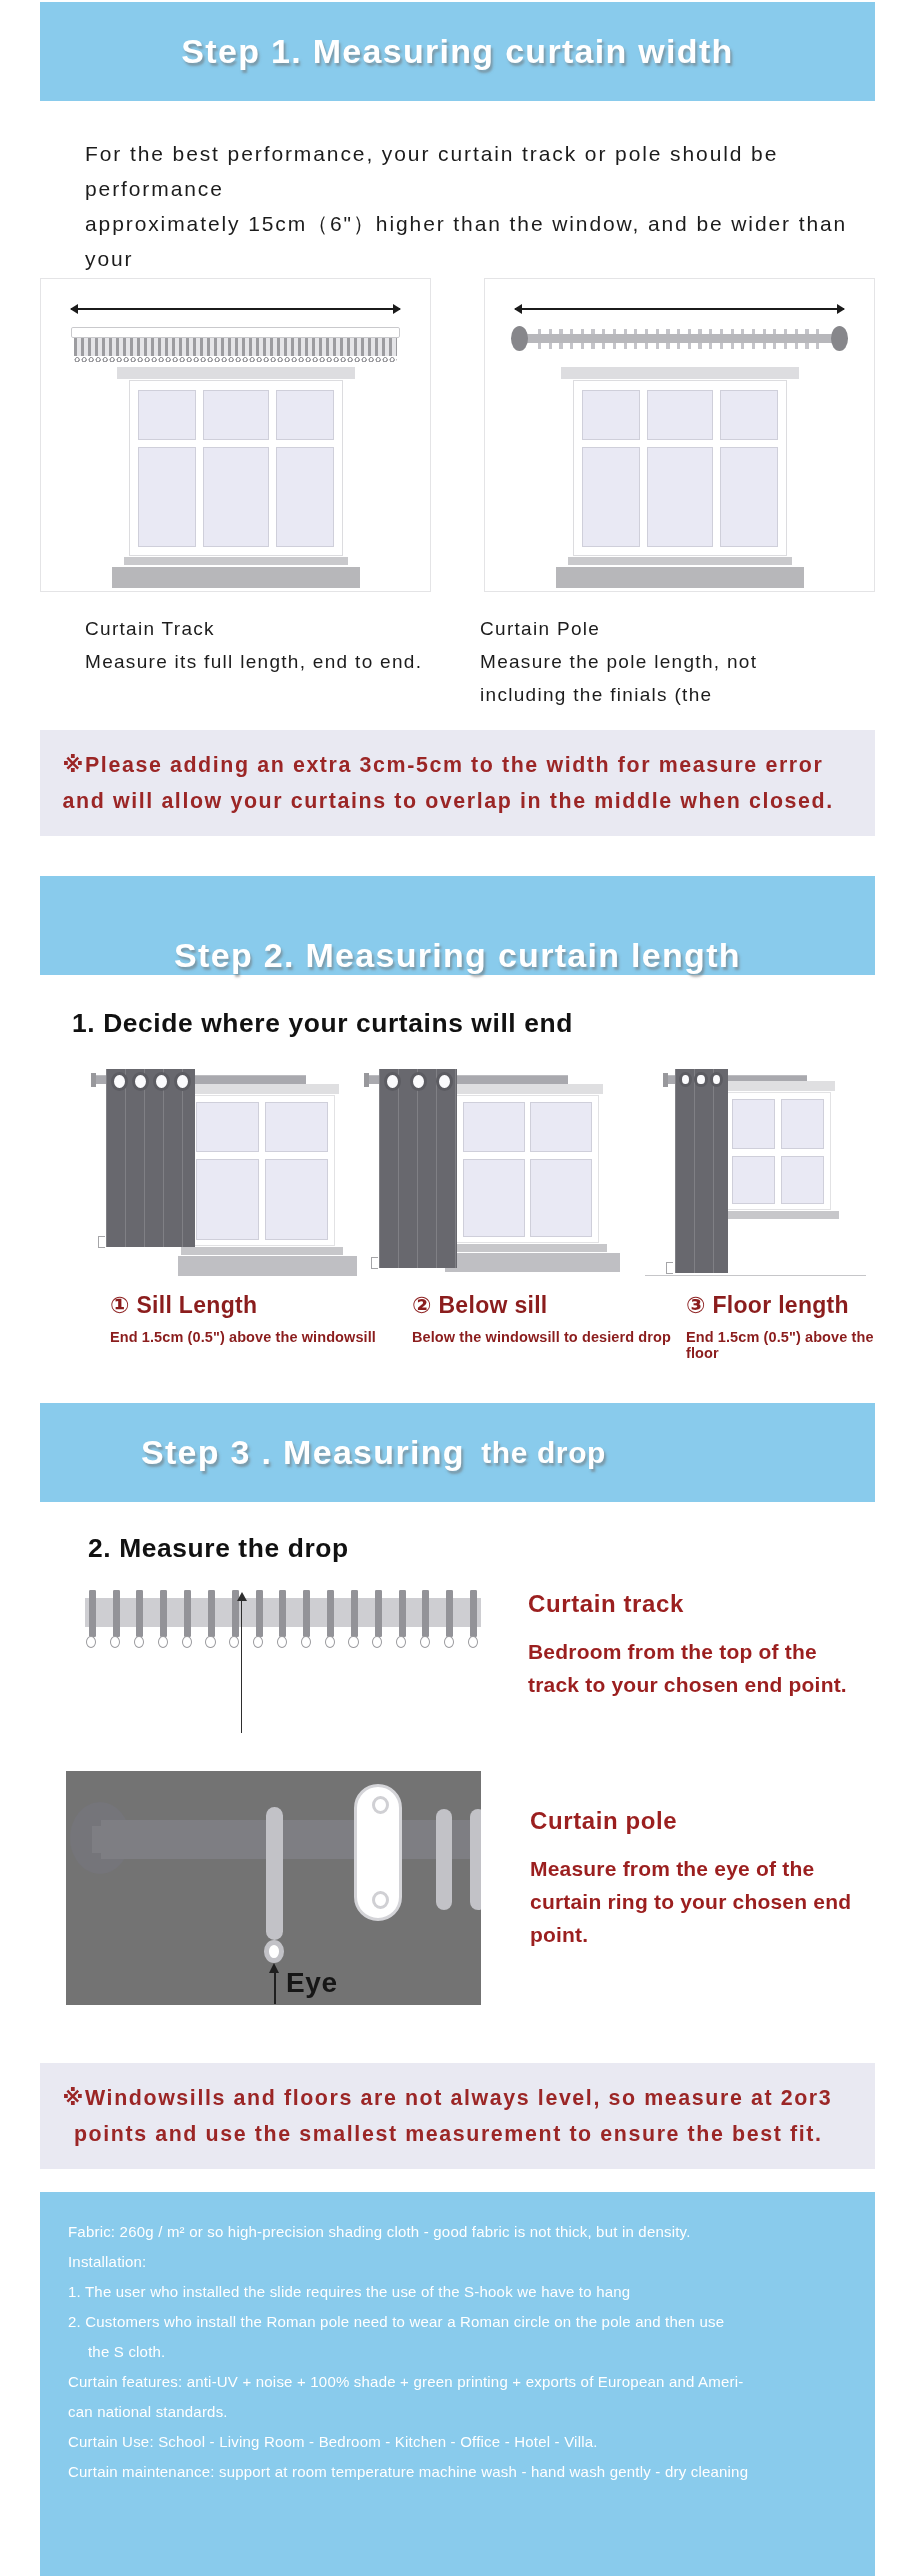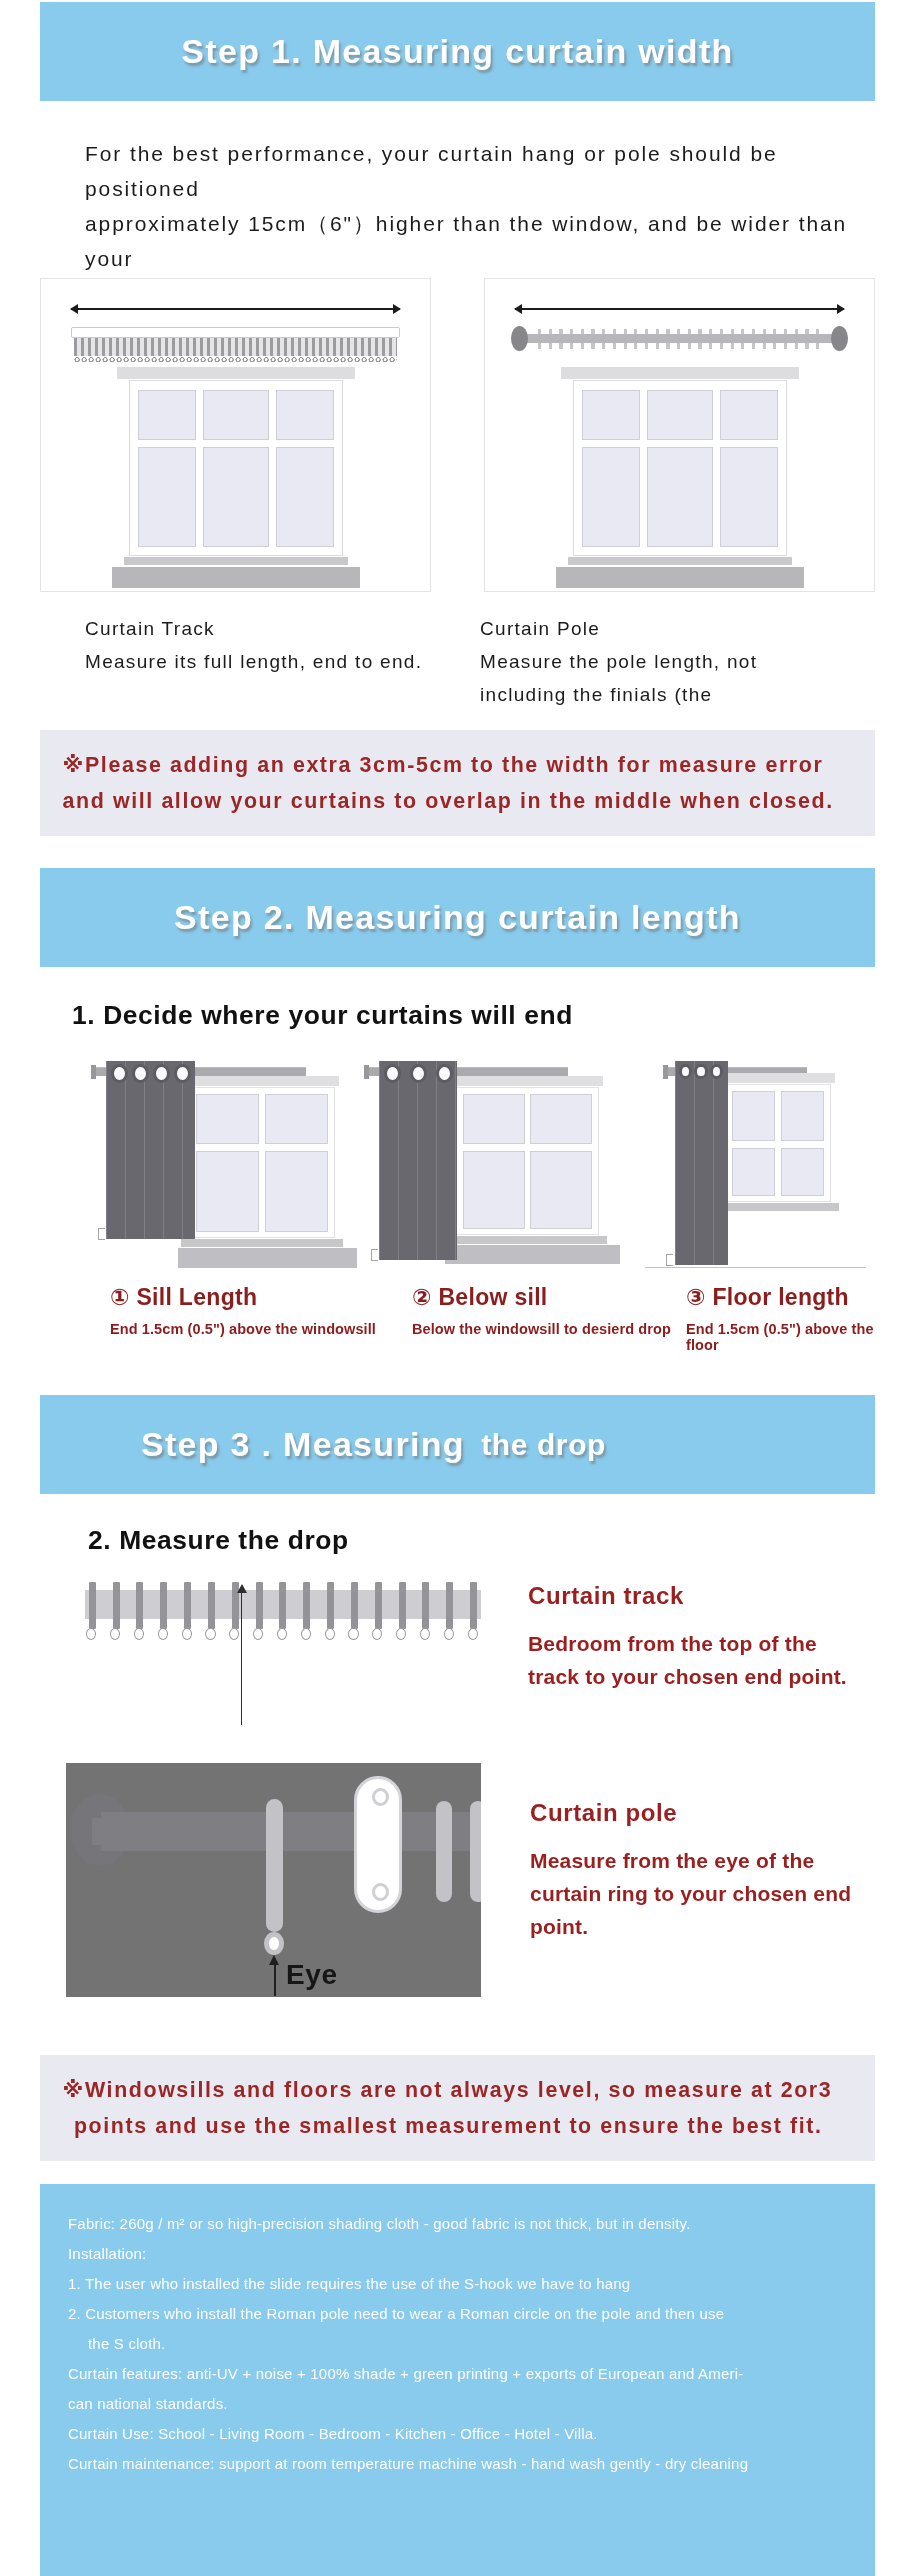--- a/index.html
+++ b/index.html
@@ -4,21 +4,21 @@
 <style>
   html,body{margin:0;padding:0;background:#ffffff;}
   body{width:910px;font-family:"Liberation Sans","DejaVu Sans",sans-serif;-webkit-font-smoothing:antialiased;}
   .content{padding-top:1.9px;padding-bottom:5px;}
 
   
   .banner{margin:0 35px 0 40px;height:99px;background:#89CBEC;display:flex;align-items:center;justify-content:center;}
   .banner .btitle{color:#ffffff;font-weight:bold;font-size:34px;letter-spacing:1.3px;text-shadow:1.9px 2.5px 2.5px rgba(110,110,110,.55);}
   .banner.left{justify-content:flex-start;padding-left:101px;box-sizing:border-box;}
   .banner .btitle-sub{color:#ffffff;font-weight:bold;font-size:30px;letter-spacing:0.6px;margin-left:16.4px;text-shadow:1.9px 2.5px 2.5px rgba(110,110,110,.55);text-align:center;}
-  .banner2{margin-top:32px;}
+  .banner2{margin-top:40px;align-items:flex-end;}
   .banner3{margin-top:24px;}
 
   
   .intro{margin:35px 25px 0 85px;font-size:21px;color:#1c1c1c;letter-spacing:1.9px;line-height:35px;}
   .win-row{margin:2.5px 35px 0 40px;display:flex;justify-content:space-between;}
   .win-box{position:relative;width:391px;height:314px;background:#fff;border:0.6px solid #E4E4E6;box-sizing:border-box;}
   .darrow{position:absolute;top:29px;left:30px;right:30px;height:1.3px;background:#1b1b1b;}
   .darrow::before{content:'';position:absolute;left:-1.3px;top:-4.4px;border-top:5px solid transparent;border-bottom:5px solid transparent;border-right:8.2px solid #1b1b1b;}
   .darrow::after{content:'';position:absolute;right:-1.3px;top:-4.4px;border-top:5px solid transparent;border-bottom:5px solid transparent;border-left:8.2px solid #1b1b1b;}
   .track-strip{position:absolute;top:48px;left:30px;right:30px;height:8.8px;background:#fff;border:1.3px solid #C9C9CC;border-radius:1.9px;}
@@ -127,21 +127,21 @@
 </head>
 <body>
 
 <div class="content">
 
   <div class="banner">
     <div class="btitle">Step 1. Measuring curtain width</div>
   </div>
 
   <div class="intro">
-    <div>For the best performance, your curtain hang or pole should be positioned</div>
+    <div>For the best performance, your curtain track or pole should be performance</div>
     <div>approximately 15cm（6"）higher than the window, and be wider than your</div>
   </div>
 
   <div class="win-row">
 
     <div class="win-box">
       <div class="darrow"></div>
       <div class="track-strip"></div>
       <div class="hook-band"></div>
       <div class="hook-dots"></div>

